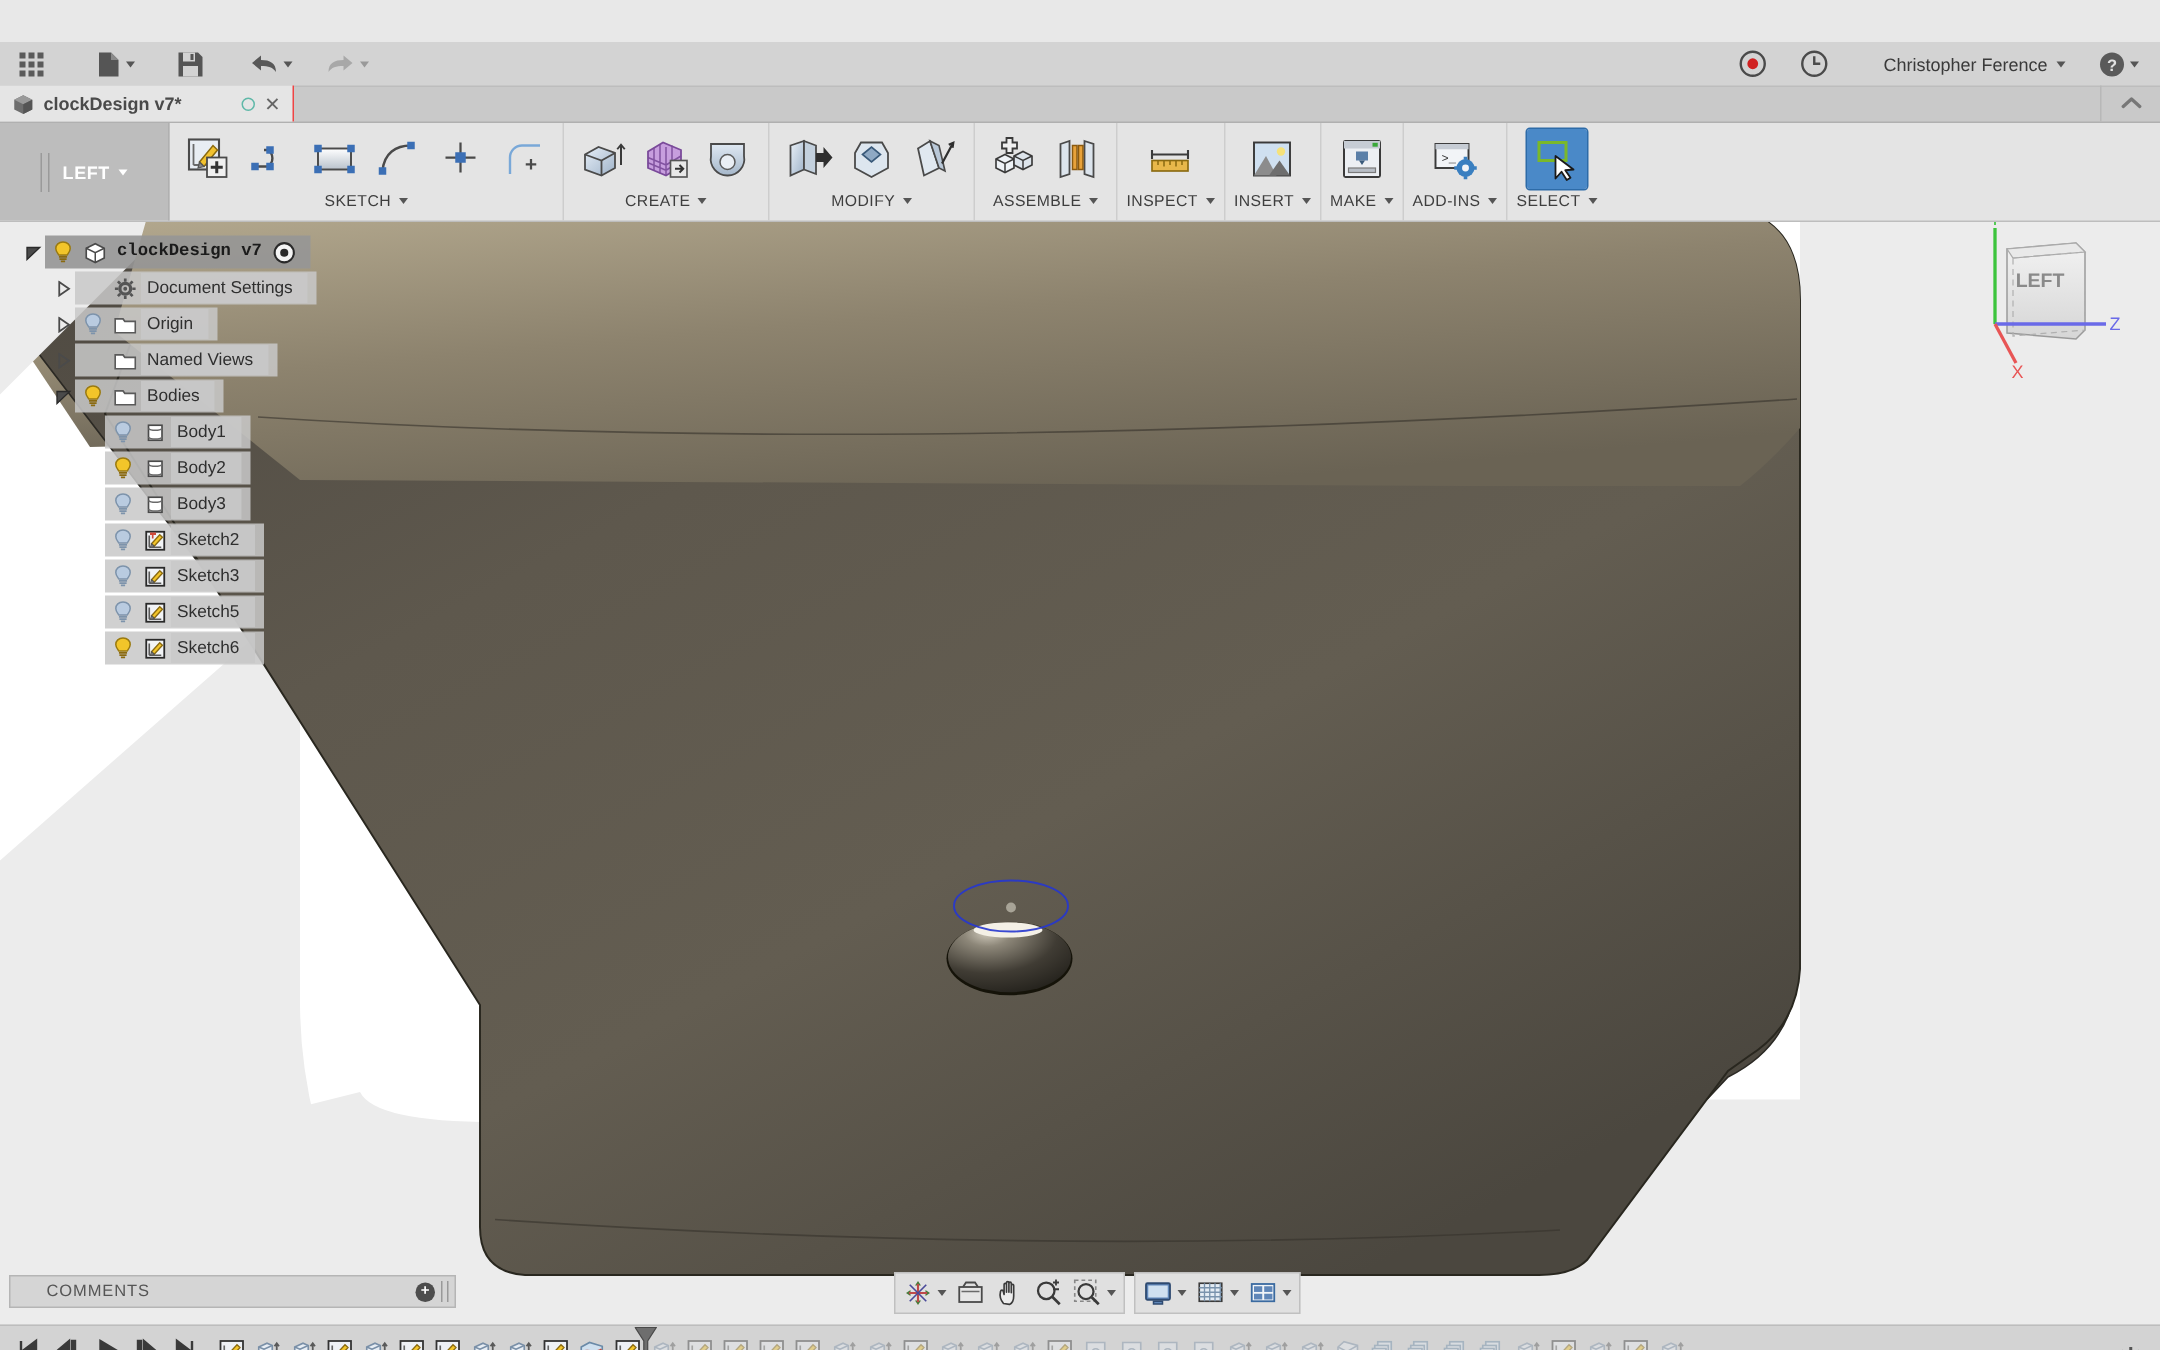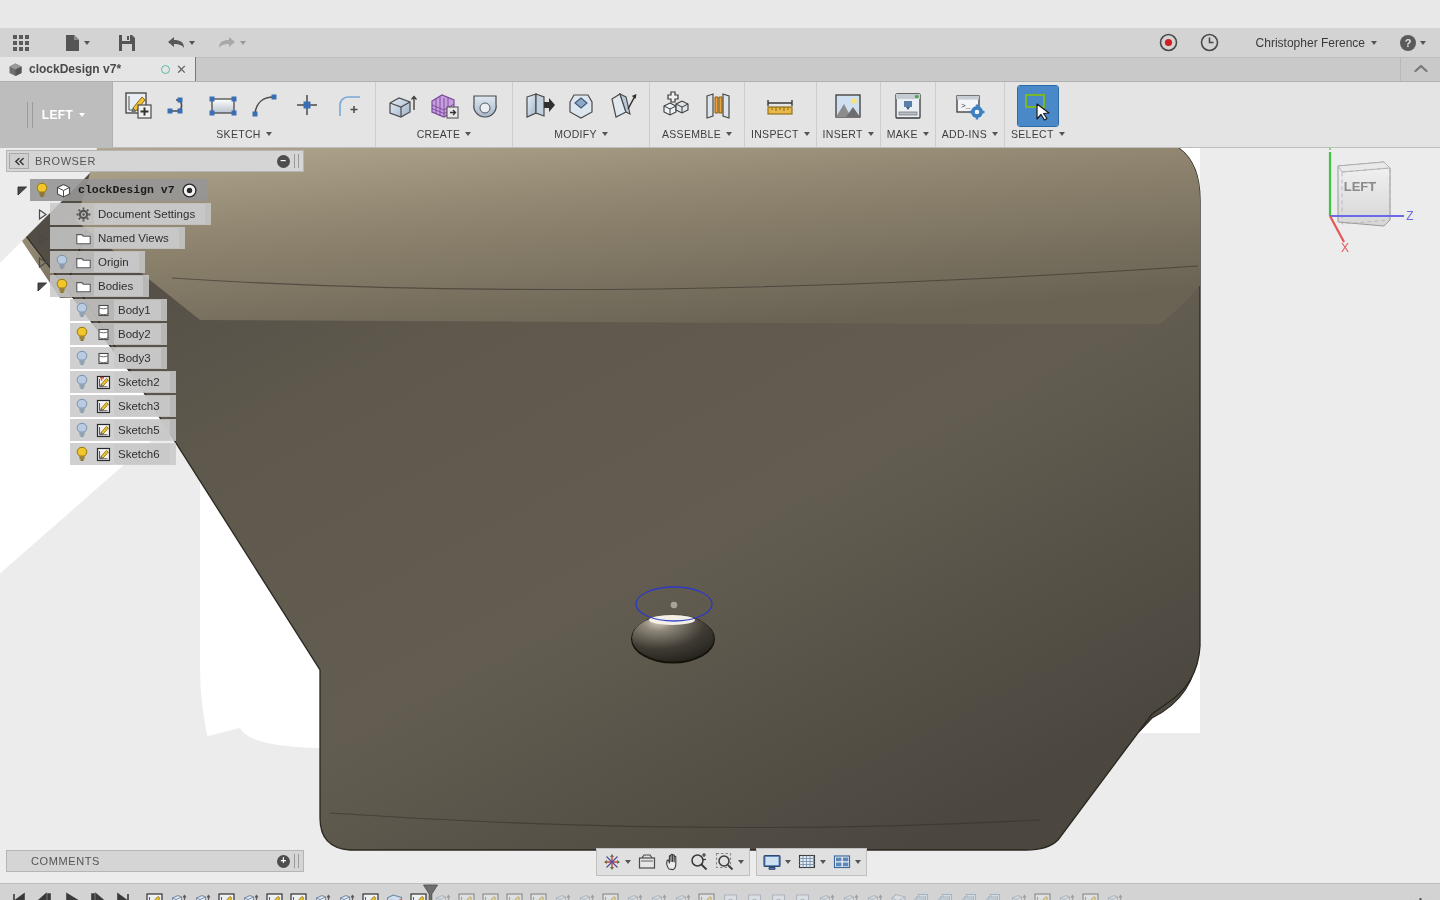--- a/index.html
+++ b/index.html
@@ -684,32 +684,20 @@
         <text x="18" y="12" text-anchor="middle" font-size="12" fill="#3cc43c" font-family="Liberation Sans">Y</text>
         <path d="M 18 78 L 92 78" stroke="#6a6ae8" stroke-width="2.2"></path>
         <text x="98" y="82" text-anchor="middle" font-size="12" fill="#6a6ae8" font-family="Liberation Sans">Z</text>
         <path d="M 18 78 L 32 104" stroke="#e85555" stroke-width="2.2"></path>
         <text x="33" y="114" text-anchor="middle" font-size="12" fill="#e85555" font-family="Liberation Sans">X</text>
       </g>
     </svg>
   </div>
 
   <div id="browser">
-    <div id="browser-head">
-      <div id="bh-collapse">
-        <svg width="11" height="9" viewBox="0 0 11 9">
-          <path d="M5 1.5 L1.8 4.5 L5 7.5 M9.2 1.5 L6 4.5 L9.2 7.5" fill="none" stroke="#333" stroke-width="1.4" stroke-linecap="round"></path>
-        </svg>
-      </div>
-      <span id="bh-title">BROWSER</span>
-      <div id="bh-right">
-        <span class="circ-btn">−</span>
-        <span class="grip-v"></span>
-      </div>
-    </div>
     <div id="tree">
         <div class="node" style="padding-left: 8px; font-family: Liberation Mono, monospace;">
           <span class="arrow-box">
             <svg width="11" height="11" viewBox="0 0 11 11">
               <path d="M1 2 L9.5 2 L1 10 Z" fill="#4a4a4a" stroke="#2a2a2a" stroke-width="0.9"></path>
             </svg>
           </span>
           <span class="node-chip root">
             <span class="bulb-box">
               <svg width="14" height="16" viewBox="0 0 14 16">
@@ -750,48 +738,48 @@
             <span class="node-label">Document Settings</span>
           </span>
         </div>
         <div class="node" style="padding-left: 28px;">
           <span class="arrow-box">
             <svg width="11" height="11" viewBox="0 0 11 11">
               <path d="M2.5 1 L9 5.5 L2.5 10 Z" fill="none" stroke="#4a4a4a" stroke-width="1.2"></path>
             </svg>
           </span>
           <span class="node-chip">
+            <span class="bulb-box">
+              <svg width="14" height="16" viewBox="0 0 14 16">
+                <path d="M7 1.3 C4.1 1.3 2.2 3.3 2.2 5.7 C2.2 7.6 3.5 8.7 4.2 10 L9.8 10 C10.5 8.7 11.8 7.6 11.8 5.7 C11.8 3.3 9.9 1.3 7 1.3 Z" fill="#b9cbe0" stroke="#7d93ab" stroke-width="1"></path>
+                <path d="M4.3 11.2 h5.4 M4.6 12.8 h4.8 M5.6 14.3 h2.8" fill="none" stroke="#7d93ab" stroke-width="1.2"></path>
+              </svg>
+            </span>
+            <span class="icon-box">
+              <svg width="15" height="13" viewBox="0 0 15 13">
+                <path d="M0.8 2.6 L0.8 11.8 L14.2 11.8 L14.2 4.2 L7.2 4.2 L6 2.6 Z" fill="#ffffff" stroke="#5a5a5a" stroke-width="1.1"></path>
+              </svg>
+            </span>
+            <span class="node-label">Origin</span>
+          </span>
+        </div>
+        <div class="node" style="padding-left: 28px;">
+          <span class="arrow-box">
+            <svg width="11" height="11" viewBox="0 0 11 11">
+              <path d="M2.5 1 L9 5.5 L2.5 10 Z" fill="none" stroke="#4a4a4a" stroke-width="1.2"></path>
+            </svg>
+          </span>
+          <span class="node-chip">
             <span class="bulb-box"></span>
             <span class="icon-box">
               <svg width="15" height="13" viewBox="0 0 15 13">
                 <path d="M0.8 2.6 L0.8 11.8 L14.2 11.8 L14.2 4.2 L7.2 4.2 L6 2.6 Z" fill="#ffffff" stroke="#5a5a5a" stroke-width="1.1"></path>
               </svg>
             </span>
             <span class="node-label">Named Views</span>
-          </span>
-        </div>
-        <div class="node" style="padding-left: 28px;">
-          <span class="arrow-box">
-            <svg width="11" height="11" viewBox="0 0 11 11">
-              <path d="M2.5 1 L9 5.5 L2.5 10 Z" fill="none" stroke="#4a4a4a" stroke-width="1.2"></path>
-            </svg>
-          </span>
-          <span class="node-chip">
-            <span class="bulb-box">
-              <svg width="14" height="16" viewBox="0 0 14 16">
-                <path d="M7 1.3 C4.1 1.3 2.2 3.3 2.2 5.7 C2.2 7.6 3.5 8.7 4.2 10 L9.8 10 C10.5 8.7 11.8 7.6 11.8 5.7 C11.8 3.3 9.9 1.3 7 1.3 Z" fill="#b9cbe0" stroke="#7d93ab" stroke-width="1"></path>
-                <path d="M4.3 11.2 h5.4 M4.6 12.8 h4.8 M5.6 14.3 h2.8" fill="none" stroke="#7d93ab" stroke-width="1.2"></path>
-              </svg>
-            </span>
-            <span class="icon-box">
-              <svg width="15" height="13" viewBox="0 0 15 13">
-                <path d="M0.8 2.6 L0.8 11.8 L14.2 11.8 L14.2 4.2 L7.2 4.2 L6 2.6 Z" fill="#ffffff" stroke="#5a5a5a" stroke-width="1.1"></path>
-              </svg>
-            </span>
-            <span class="node-label">Origin</span>
           </span>
         </div>
         <div class="node" style="padding-left: 28px;">
           <span class="arrow-box">
             <svg width="11" height="11" viewBox="0 0 11 11">
               <path d="M1 2 L9.5 2 L1 10 Z" fill="#4a4a4a" stroke="#2a2a2a" stroke-width="0.9"></path>
             </svg>
           </span>
           <span class="node-chip">
             <span class="bulb-box">

